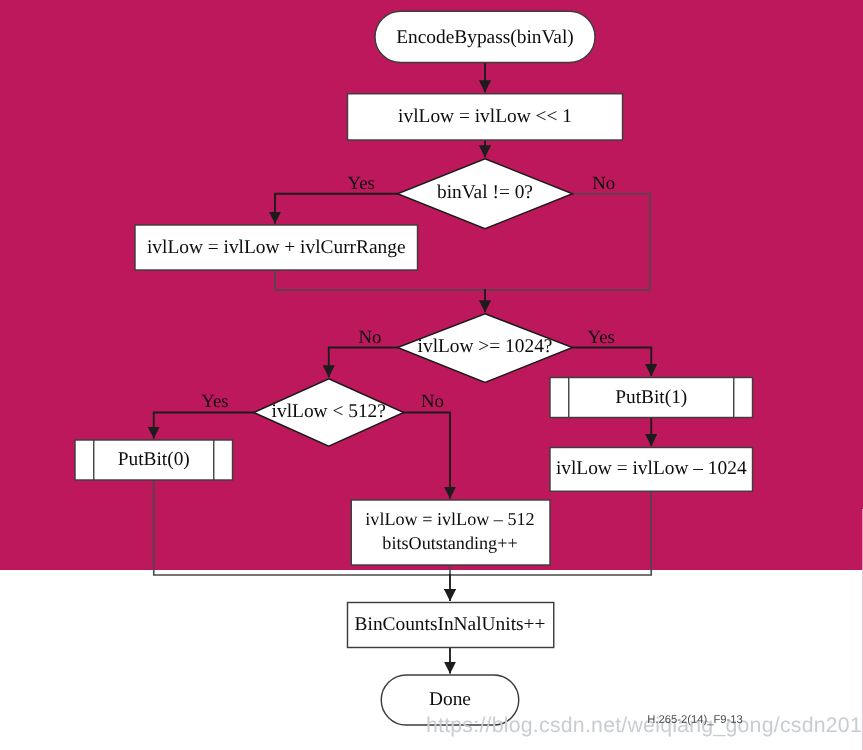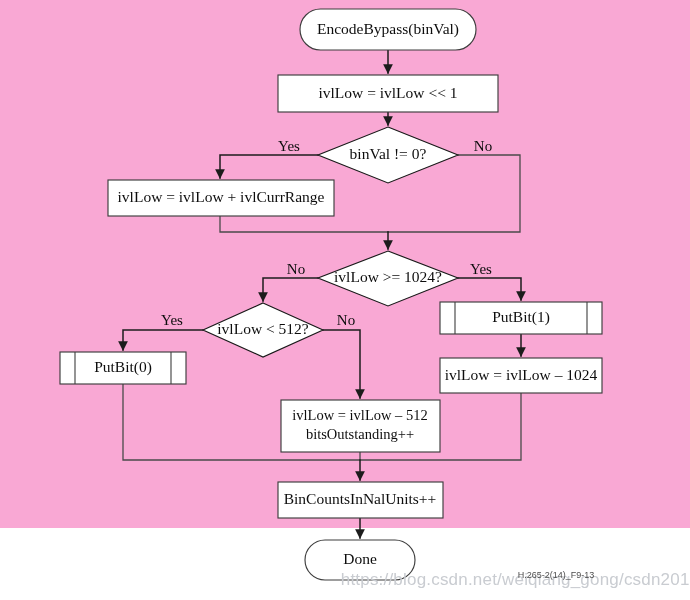--- a/index.html
+++ b/index.html
@@ -9,22 +9,22 @@
   }
   body {
     width: 690px;
     height: 600px;
     overflow: hidden;
     font-family: "Liberation Serif", "DejaVu Serif", serif;
   }
   #canvas {
     position: relative;
     width: 690px;
-    height: 528px;
-    background: #f9a8d4;
+    height: 456px;
+    background: #be185d;
   }
   svg#flow {
     position: absolute;
     top: 0;
     left: 0;
     width: 690px;
     height: 600px;
     display: block;
   }
   .shape-stroke {

